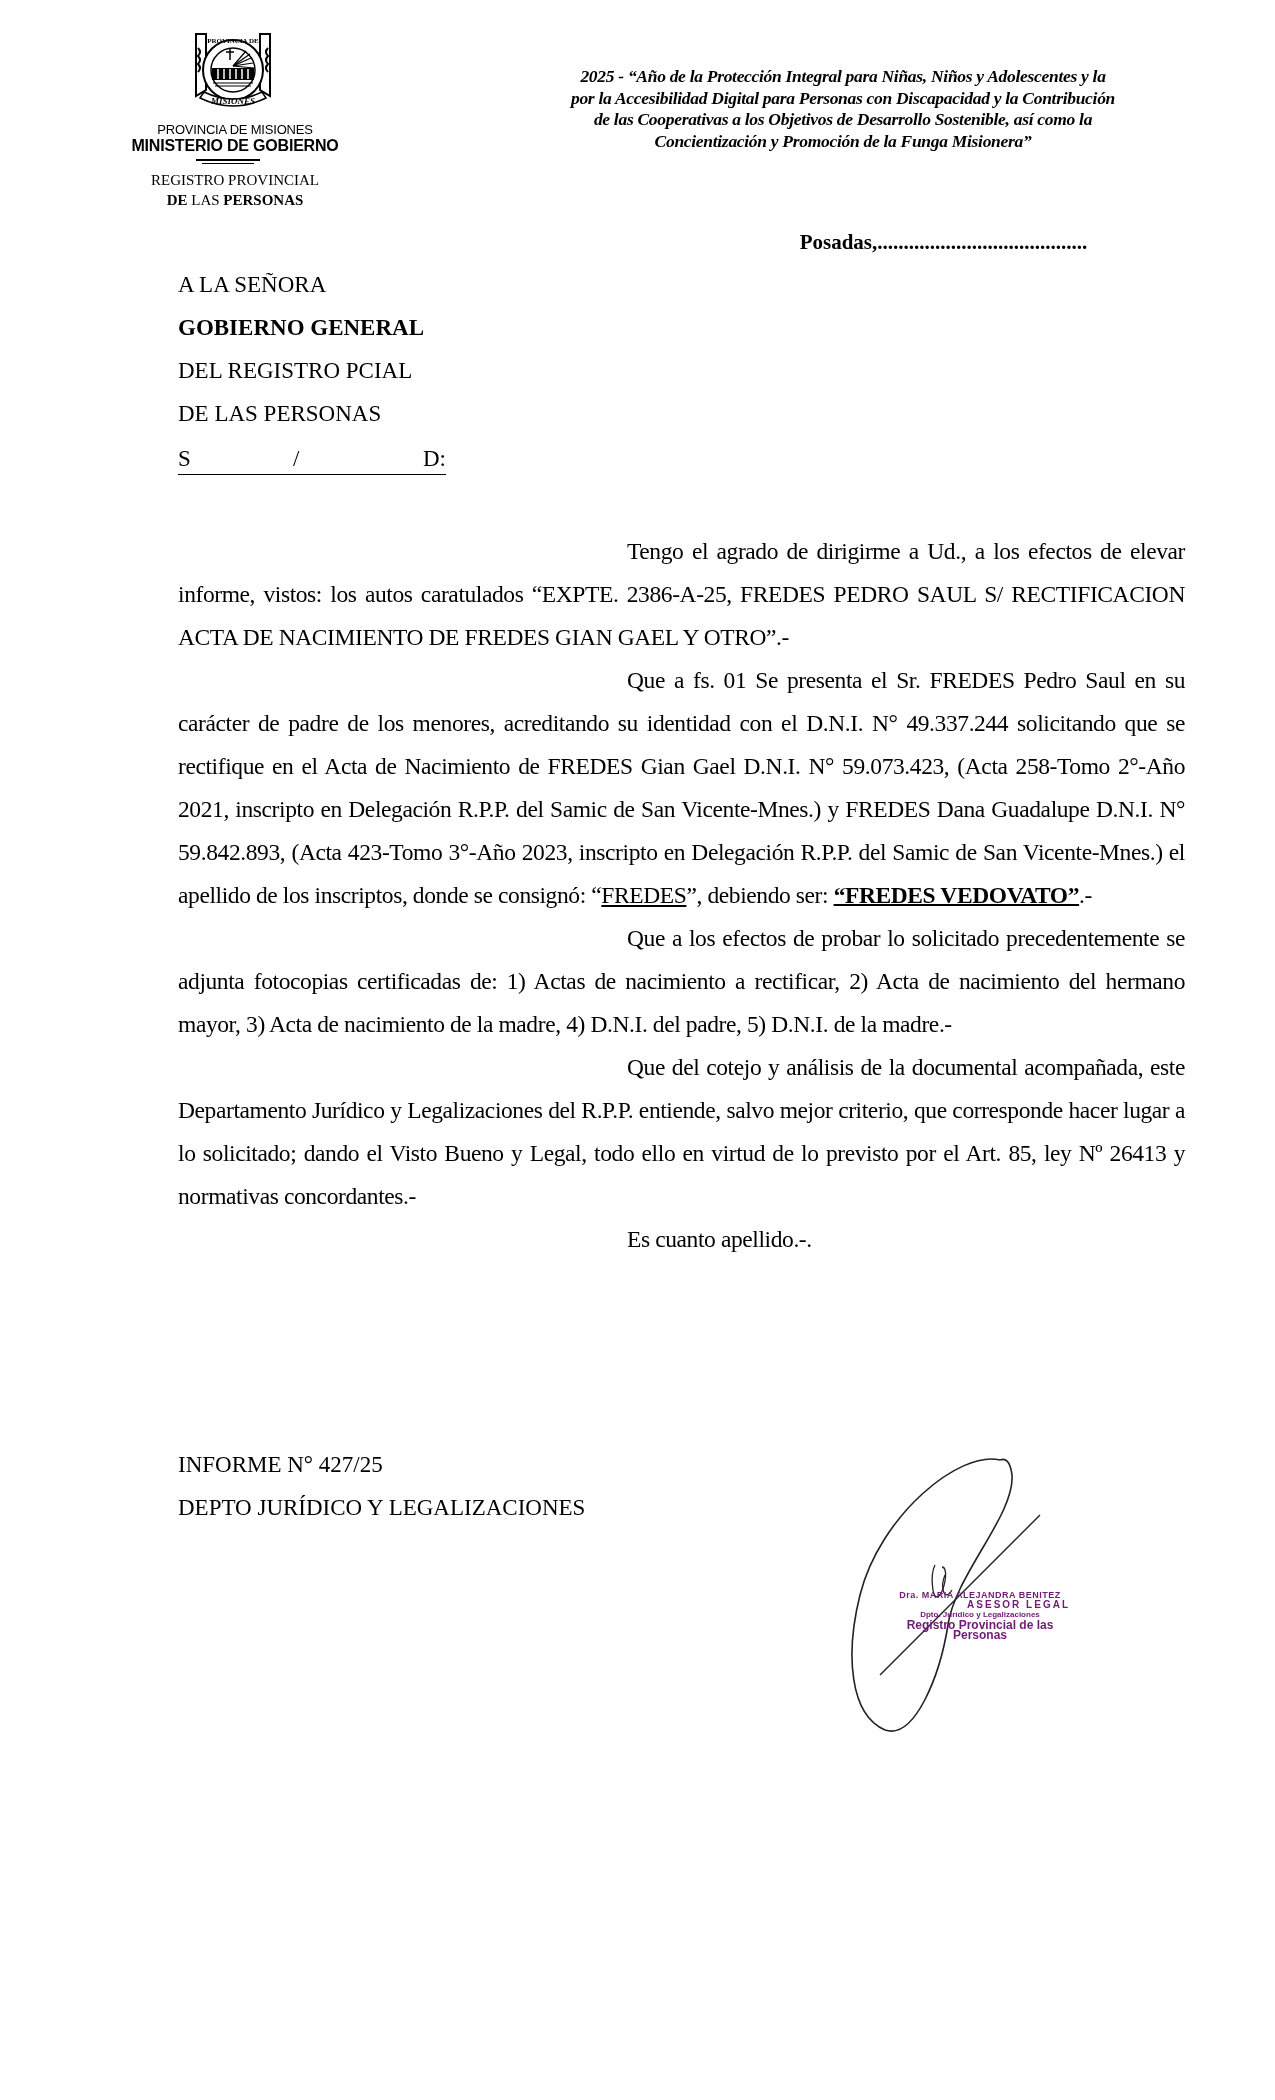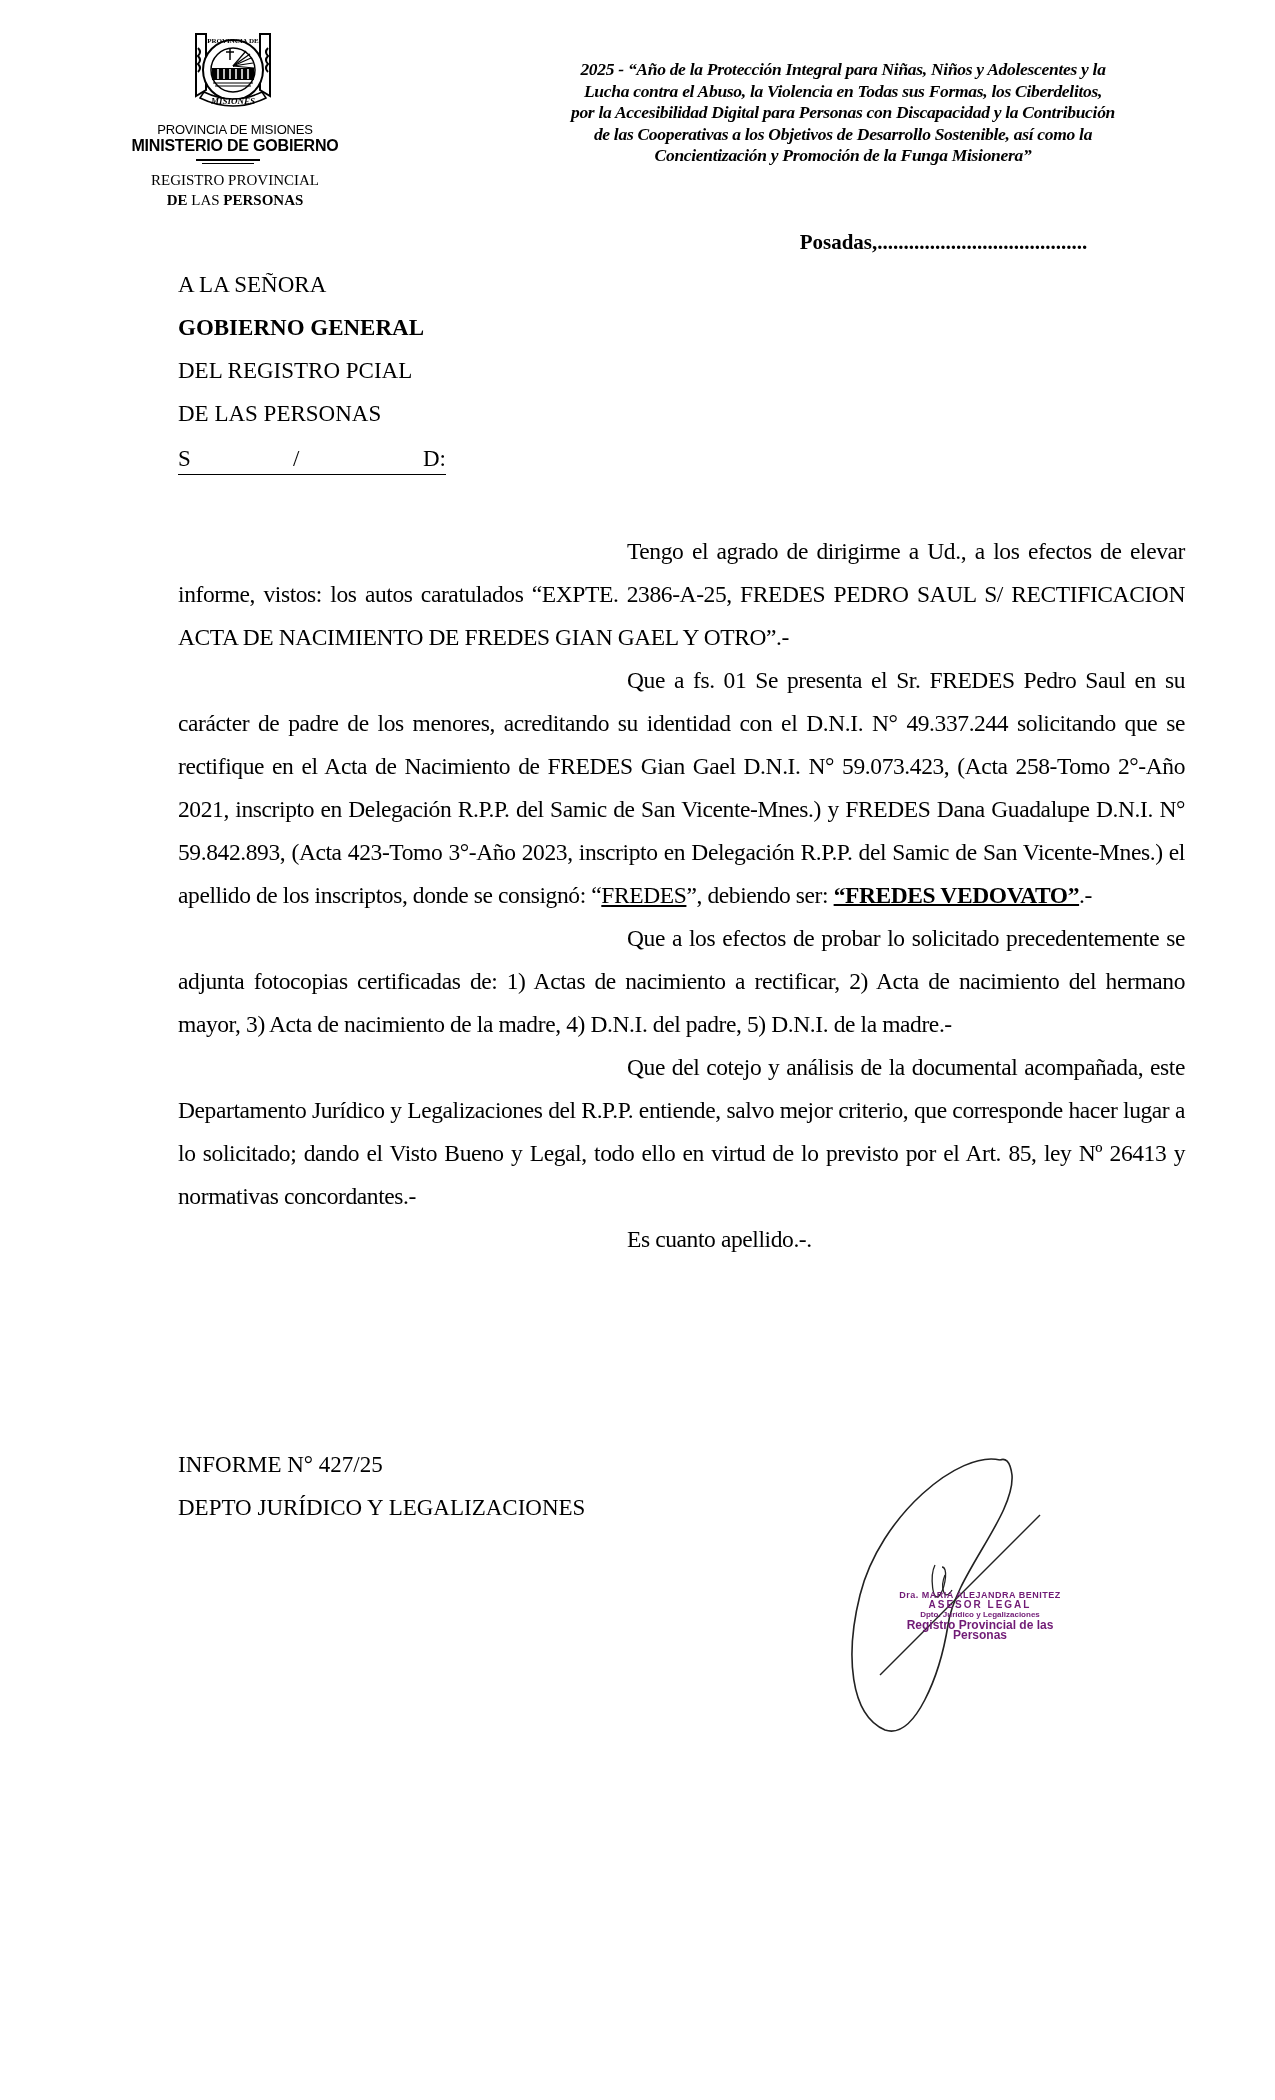--- a/index.html
+++ b/index.html
@@ -12,21 +12,21 @@
   .lh-prov { left: 110px; top: 122px; width: 250px; text-align: center;
              font-family: "Liberation Sans", "DejaVu Sans", sans-serif; font-size: 13px; letter-spacing: -0.2px; }
   .lh-min { left: 110px; top: 137px; width: 250px; text-align: center;
             font-family: "Liberation Sans", "DejaVu Sans", sans-serif; font-size: 16px; font-weight: bold; letter-spacing: -0.2px; }
   .lh-rule { left: 196px; top: 159px; width: 64px; height: 2px; background: #000; }
   .lh-rule2 { left: 202px; top: 163px; width: 52px; height: 1px; background: #000; }
   .lh-reg { left: 110px; top: 172px; width: 250px; text-align: center; font-size: 15px; }
   .lh-per { left: 110px; top: 192px; width: 250px; text-align: center; font-size: 15px; }
   .lh-per b { font-weight: bold; }
 
-  .year-motto { left: 498px; top: 59px; width: 690px; text-align: center;
+  .year-motto { left: 498px; top: 66px; width: 690px; text-align: center;
                 font-size: 17.5px; font-weight: bold; font-style: italic; line-height: 21.5px; letter-spacing: -0.3px; }
 
   .place-date { left: 700px; top: 230px; width: 487px; text-align: center; font-size: 21px; font-weight: bold; }
 
   
   .addr { left: 178px; font-size: 23px; }
   .addr.bold { font-weight: bold; }
   .sd { left: 178px; top: 446px; width: 268px; font-size: 23px; border-bottom: 1.5px solid #000; height: 28px; }
   .sd span { position: absolute; top: 0; }
 
@@ -37,21 +37,21 @@
   .u { text-decoration: underline; }
   .bu { font-weight: bold; text-decoration: underline; text-decoration-thickness: 2px; }
   .closing { padding-left: 449px; }
 
   .footer-line { left: 178px; font-size: 23px; }
 
   .signature { left: 840px; top: 1455px; width: 240px; height: 300px; }
   .stamp { left: 890px; top: 1590px; width: 180px; text-align: center; font-family: "Liberation Sans", "DejaVu Sans", sans-serif;
            font-weight: bold; line-height: 10px; color: #701a75; }
   .stamp .s1 { font-size: 9px; letter-spacing: 0.5px; }
-  .stamp .s2 { font-size: 10px; letter-spacing: 2px; }
+  .stamp .s2 { font-size: 10px; letter-spacing: 2px; text-align: right; }
   .stamp .s3 { font-size: 8px; }
   .stamp .s4 { font-size: 12px; }
 </style>
 </head>
 <body>
 
 <div class="abs emblem">
   <svg width="90" height="86" viewBox="0 0 90 86">
 
     <path d="M8 6 L18 6 L18 62 L8 68 Z" fill="none" stroke="#000" stroke-width="2"></path>
@@ -96,21 +96,20 @@
 
 <div class="abs lh-prov">PROVINCIA DE MISIONES</div>
 <div class="abs lh-min">MINISTERIO DE GOBIERNO</div>
 <div class="abs lh-rule"></div>
 <div class="abs lh-rule2"></div>
 <div class="abs lh-reg">REGISTRO PROVINCIAL</div>
 <div class="abs lh-per"><b>DE</b><span style="white-space:pre"> LAS </span><b>PERSONAS</b></div>
 
 <div class="abs year-motto">
   <div>2025 - “Año de la Protección Integral para Niñas, Niños y Adolescentes y la</div>
-  <div>Lucha contra el Abuso, la Violencia en Todas sus Formas, los Ciberdelitos,</div>
   <div>por la Accesibilidad Digital para Personas con Discapacidad y la Contribución</div>
   <div>de las Cooperativas a los Objetivos de Desarrollo Sostenible, así como la</div>
   <div>Concientización y Promoción de la Funga Misionera”</div>
 </div>
 
 <div class="abs place-date">Posadas,........................................</div>
 
 <div class="abs addr" style="top:272px">A LA SEÑORA</div>
 <div class="abs addr bold" style="top:315px">GOBIERNO GENERAL</div>
 <div class="abs addr" style="top:358px">DEL REGISTRO PCIAL</div>

